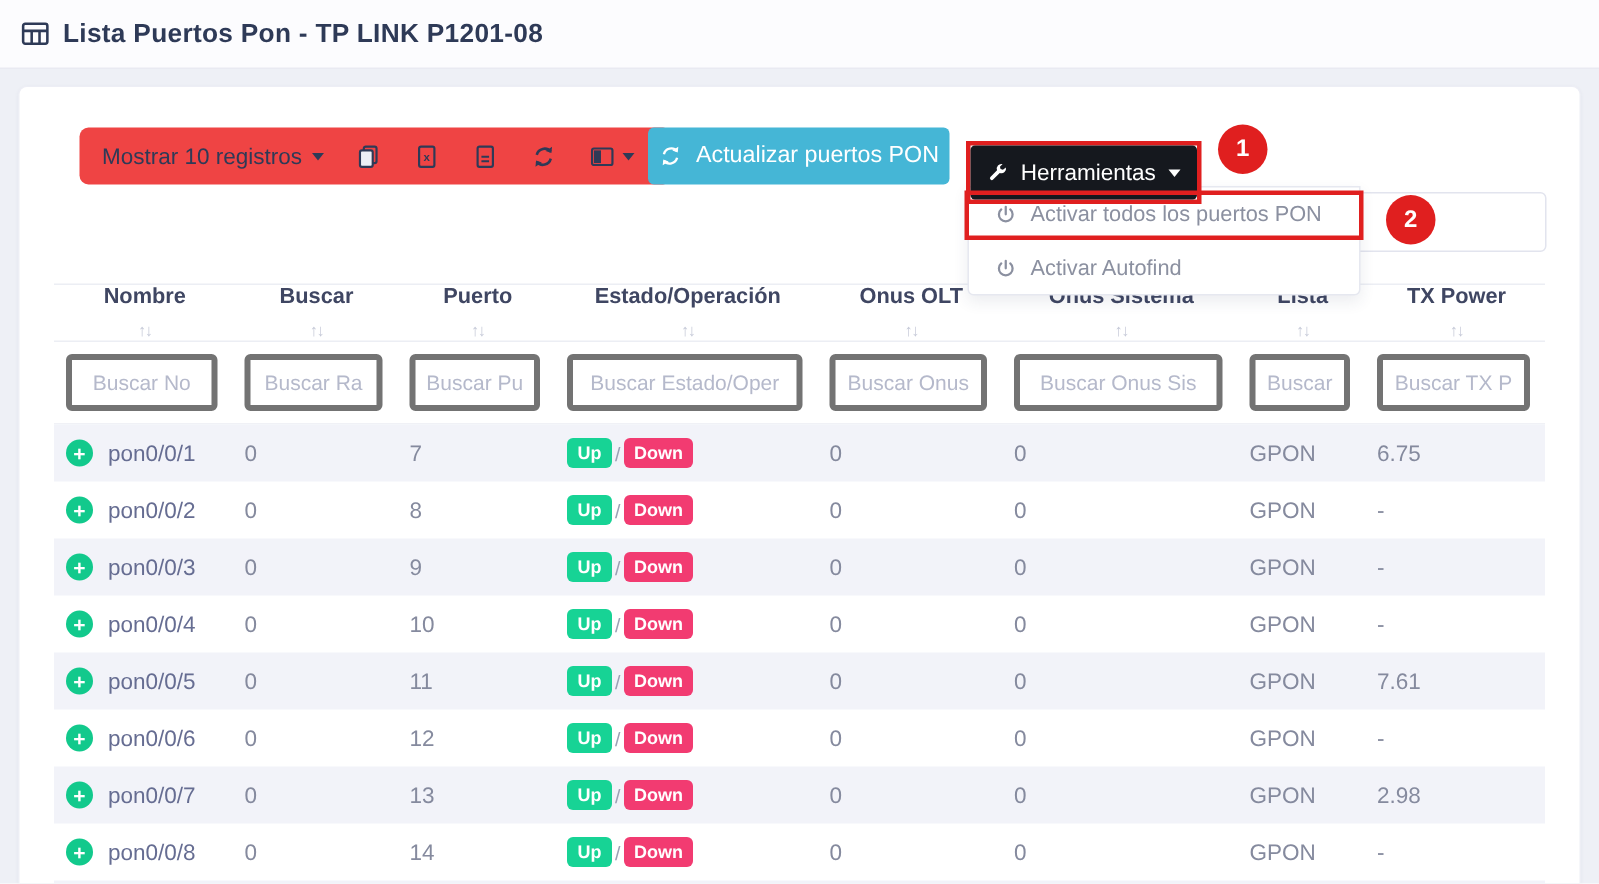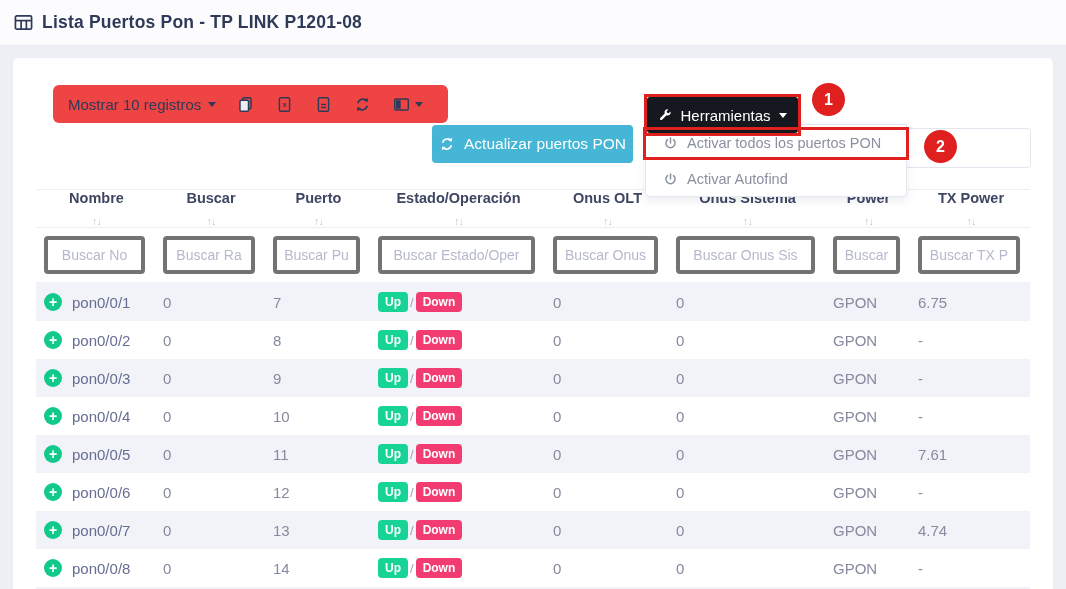--- a/index.html
+++ b/index.html
@@ -22,21 +22,21 @@
     display:flex; align-items:center;margin-left:16px; }
   .show-entries { display:flex; align-items:center; gap:7px; padding:0 10px 0 15px; height:100%;
     font-size:15px; color:#2e3a57; background:none; border:none; cursor:pointer; font-family:inherit; }
   .caret { width:0; height:0; border-left:4.5px solid transparent; border-right:4.5px solid transparent; border-top:5px solid #2e3a57; display:inline-block; }
   .tool-ic-btn { background:none; border:none; cursor:pointer; color:#2e3a57; display:flex; align-items:center; gap:5px; padding:0 11px; height:100%; }
   .tool-ic-btn svg { width:17px; height:17px; }
 
   
   .btn-refresh { position:absolute; left:432px; top:85px; width:201px; height:38px; background:#45b6d6; color:#ffffff;
     border:none; border-radius:4px 4px 4px 4px; font-size:15.5px; font-family:inherit; cursor:pointer;
-    display:flex; align-items:center; justify-content:center; gap:9px;margin-top:40px; }
+    display:flex; align-items:center; justify-content:center; gap:9px; }
   .btn-refresh svg { width:16px; height:16px; }
 
   .red-box-tools { position:absolute; left:644px; top:94px; width:157px; height:42px; border:3px solid #e01f1f; z-index:8; }
   .btn-tools { position:absolute; left:0; top:0; width:151px; height:36px; background:#15181e; color:#ffffff;
     border:none; border-radius:3px; font-size:15px; font-family:inherit; cursor:pointer;
     display:flex; align-items:center; justify-content:center; gap:8px; }
   .btn-tools svg { width:14px; height:14px; }
   .caret-w { border-top-color:#ffffff; }
 
   .num-badge { position:absolute; width:33px; height:33px; border-radius:50%; background:#e01f1f;
@@ -198,21 +198,21 @@
       </div>
     <div class="th">
         <span>Onus OLT</span>
         <span class="sort">↑↓</span>
       </div>
     <div class="th">
         <span>Onus Sistema</span>
         <span class="sort">↑↓</span>
       </div>
     <div class="th">
-        <span>Power</span>
+        <span>Lista</span>
         <span class="sort">↑↓</span>
       </div>
     <div class="th">
         <span>TX Power</span>
         <span class="sort">↑↓</span>
       </div>
   </div>
 
   <div class="tgrid filters">
     <div class="fcell"><input class="fin" placeholder="Buscar No" style=""></div>
@@ -342,21 +342,21 @@
     <div class="td">0</div>
     <div class="td">13</div>
     <div class="td">
       <span class="badge up">Up</span>
       <span class="slash">/</span>
       <span class="badge down">Down</span>
     </div>
     <div class="td">0</div>
     <div class="td">0</div>
     <div class="td">GPON</div>
-    <div class="td">4.74</div>
+    <div class="td">2.98</div>
   </div>
 
   <div class="tgrid trow">
     <div class="td td-name">
       <span class="plus"></span>
       <span>pon0/0/8</span>
     </div>
     <div class="td">0</div>
     <div class="td">14</div>
     <div class="td">

